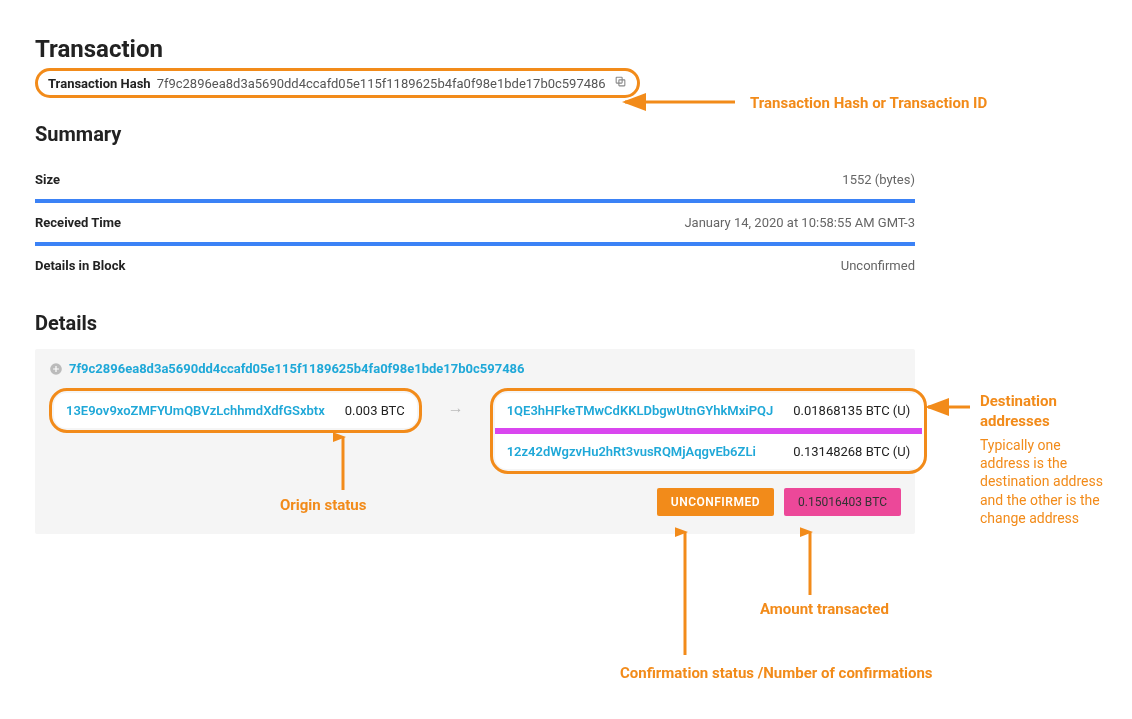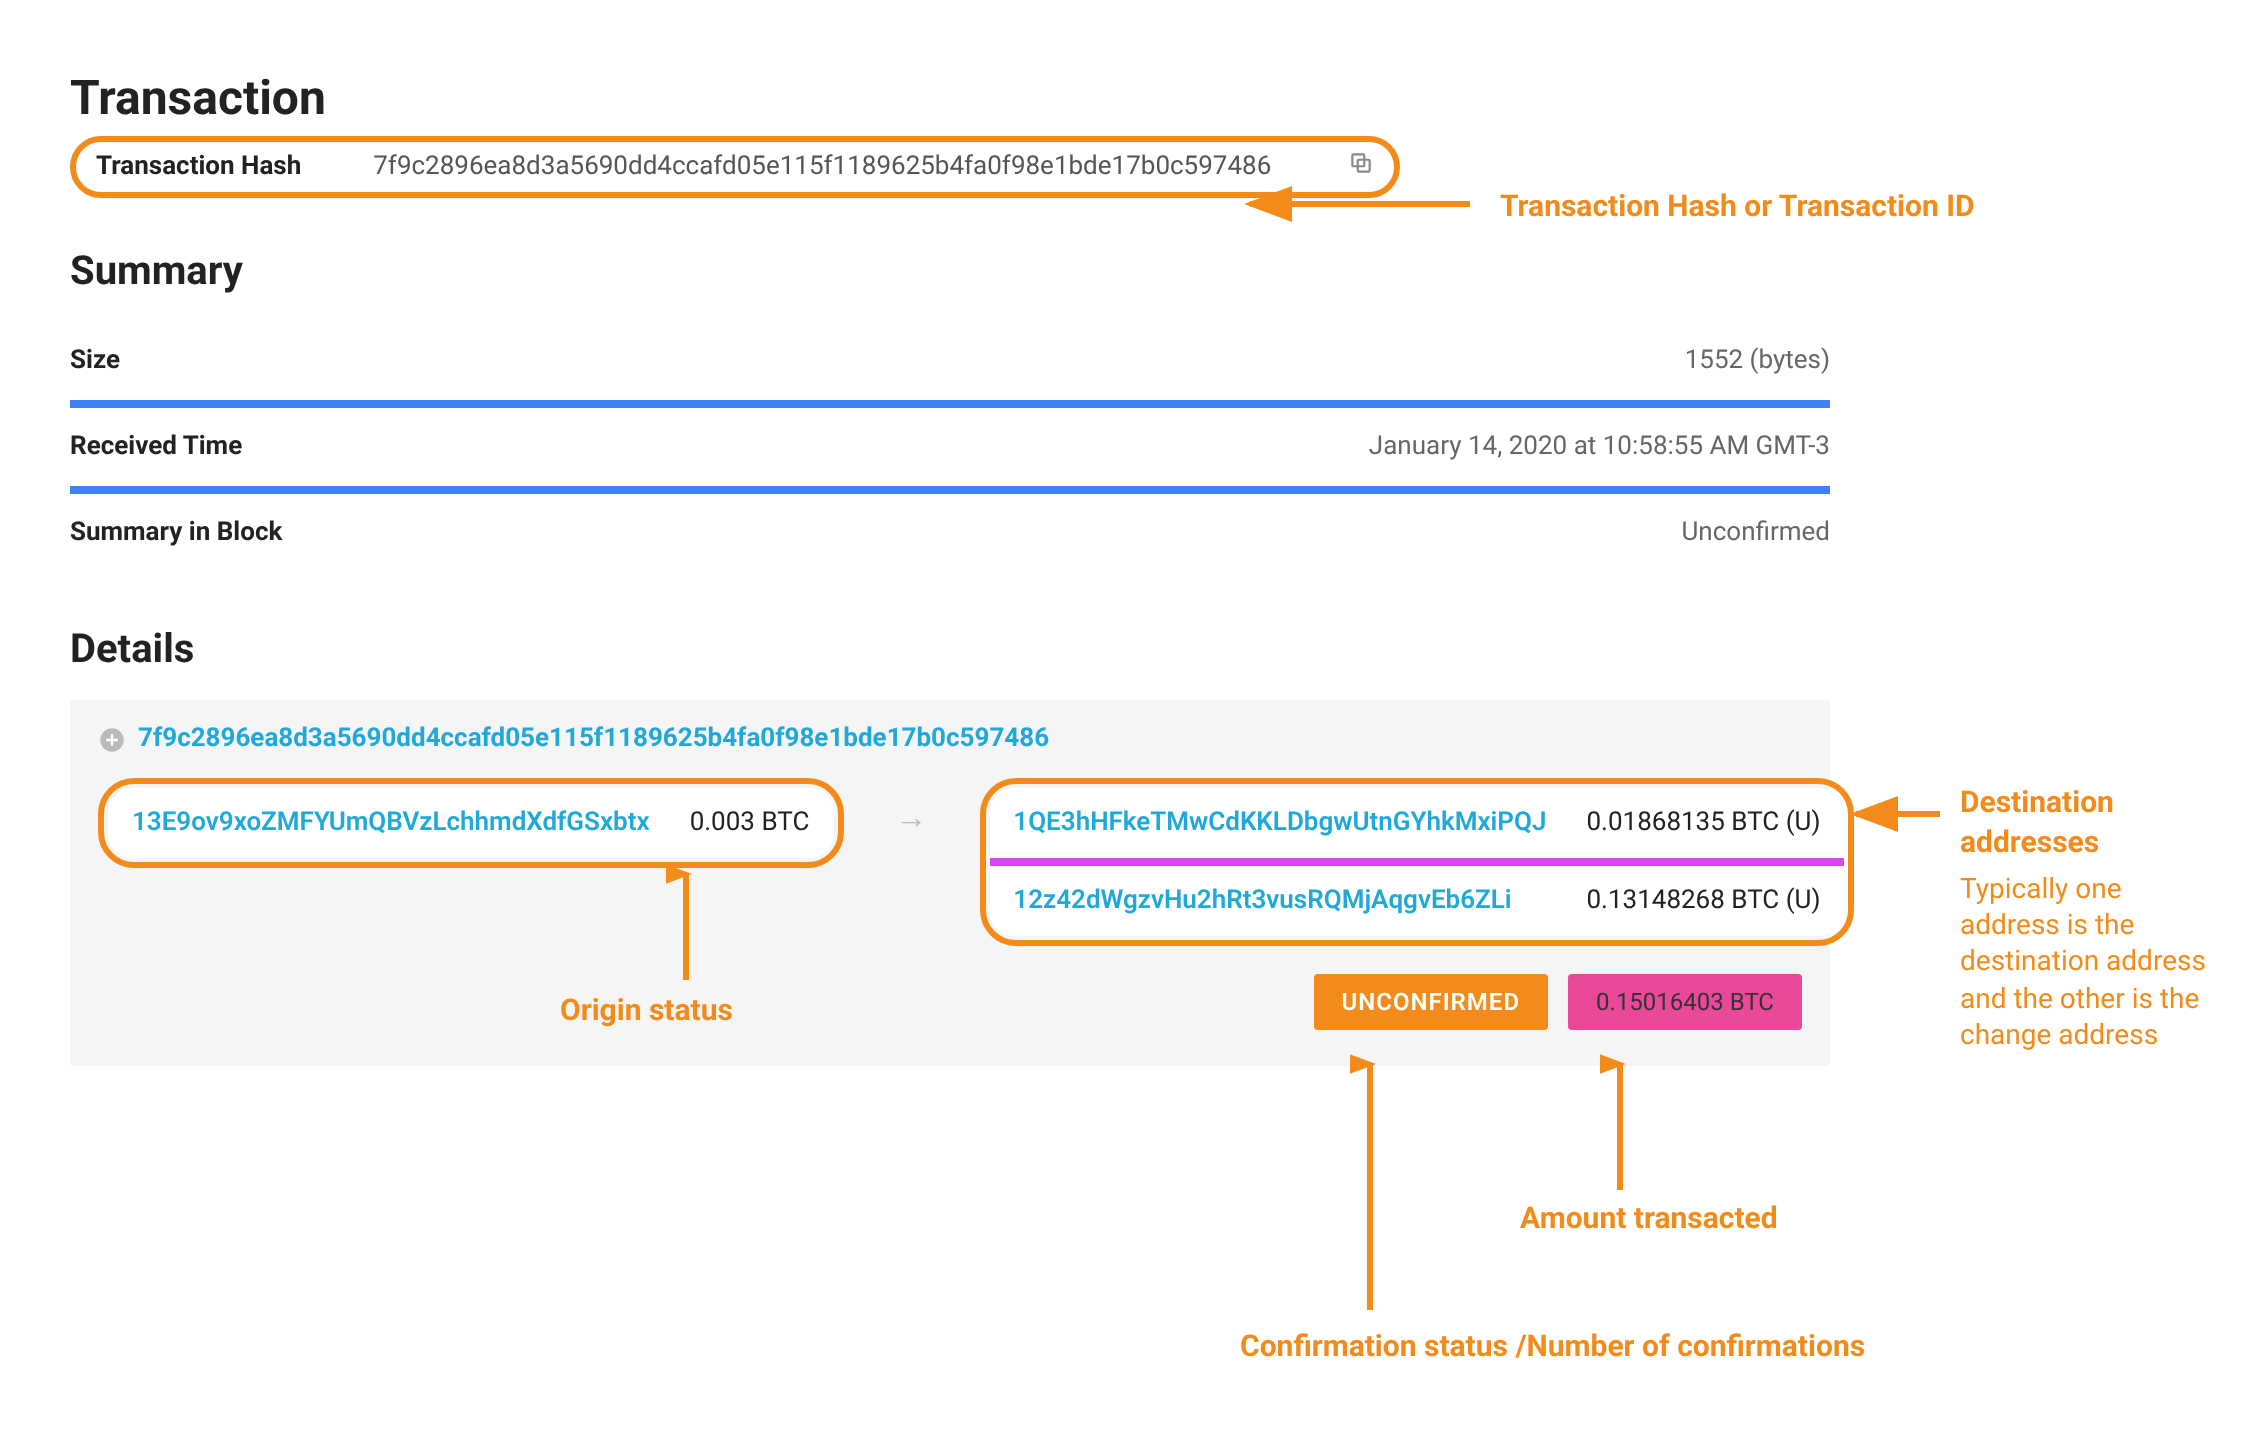--- a/index.html
+++ b/index.html
@@ -13,21 +13,20 @@
     padding: 35px 35px 0 35px;
   }
   .content { width: 880px; }
   h1.page-title { font-size: 24px; font-weight: 700; margin-bottom: 5px; }
   .hash-row {
     display: inline-flex; align-items: center;
     border: 3px solid #f28b1a; border-radius: 18px;
     padding: 4px 10px;
     font-size: 13px;
     margin-bottom: 18px;
-    gap: 30px;
   }
   .hash-row .label { font-weight: 700; margin-right: 6px; }
   .hash-row .value { color: #555; font-family: inherit; }
   .copy-icon { margin-left: 8px; color: #888; cursor: pointer; }
   h2.section-title { font-size: 20px; font-weight: 700; margin: 6px 0 14px 0; }
   .summary-row {
     display: flex; justify-content: space-between;
     padding: 12px 0;
     border-bottom: 4px solid #3b82f6;
     font-size: 13px;
@@ -59,21 +58,21 @@
     text-align: right;
   }
   .input-box, .output-box { background: #fff; border-radius: 12px; }
   .addr-row {
     display: flex; justify-content: space-between; align-items: center;
     padding: 10px 12px; font-size: 13px; gap: 20px;
     white-space: nowrap;
   }
   .addr { color: #1fa8d8; font-weight: 600; }
   .amt { color: #222; }
-  .output-box .addr-row + .addr-row { border-top: 4px solid #d946ef; }
+  .output-box .addr-row + .addr-row { border-top: 6px solid #d946ef; }
   .arrow-mid { color: #bbb; font-size: 16px; padding-top: 10px; width: 40px; text-align:center; flex-shrink:0; }
   .status-row { display: flex; justify-content: flex-end; gap: 10px; margin-top: 14px; }
   .badge {
     font-size: 12px; padding: 7px 14px; border-radius: 2px;
     display:inline-block;
   }
   .badge.unconfirmed { background:#f28b1a; color:#fff; font-weight:600; letter-spacing:0.5px; }
   .badge.total { background:#ec4899; color:#333; }
 
   
@@ -113,21 +112,21 @@
   <div>
     <div class="summary-row">
       <span class="k">Size</span>
       <span class="v">1552 (bytes)</span>
     </div>
     <div class="summary-row">
       <span class="k">Received Time</span>
       <span class="v">January 14, 2020 at 10:58:55 AM GMT-3</span>
     </div>
     <div class="summary-row">
-      <span class="k">Summary in Block</span>
+      <span class="k">Details in Block</span>
       <span class="v">Unconfirmed</span>
     </div>
   </div>
 
   <h2 class="section-title" style="margin-top:26px">Details</h2>
 
   <div class="details-box">
     <div class="details-hash">
       <span class="plus-circle">
         <svg width="14" height="14" viewBox="0 0 24 24" fill="#bbb">

